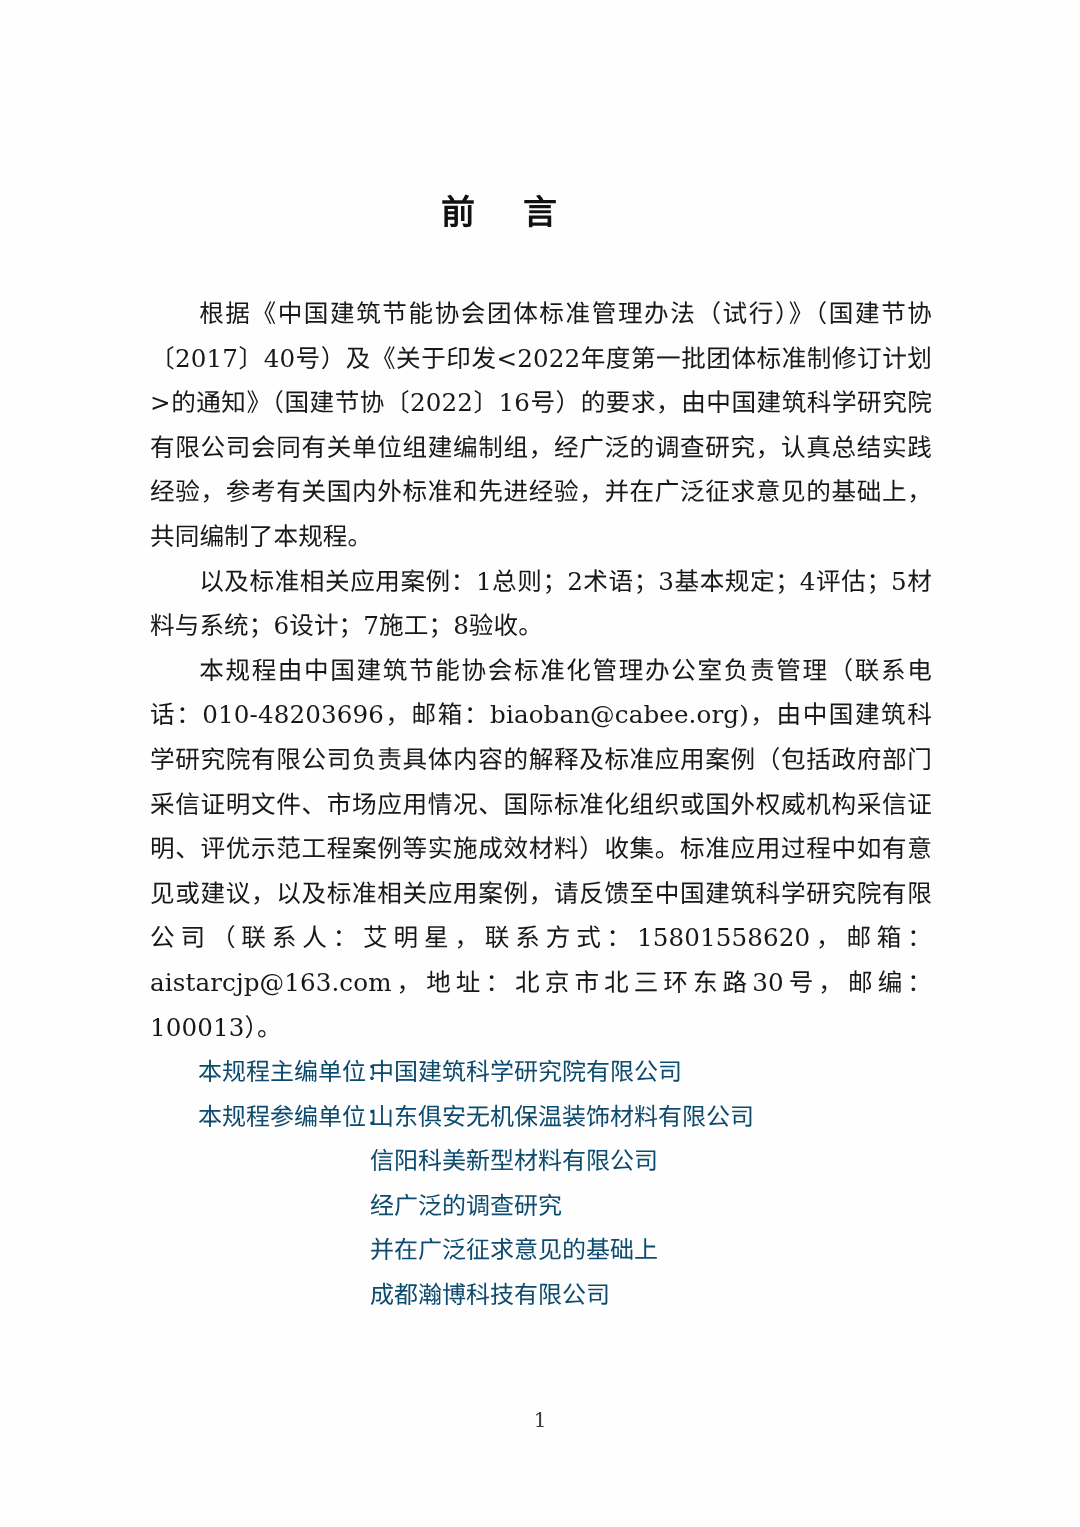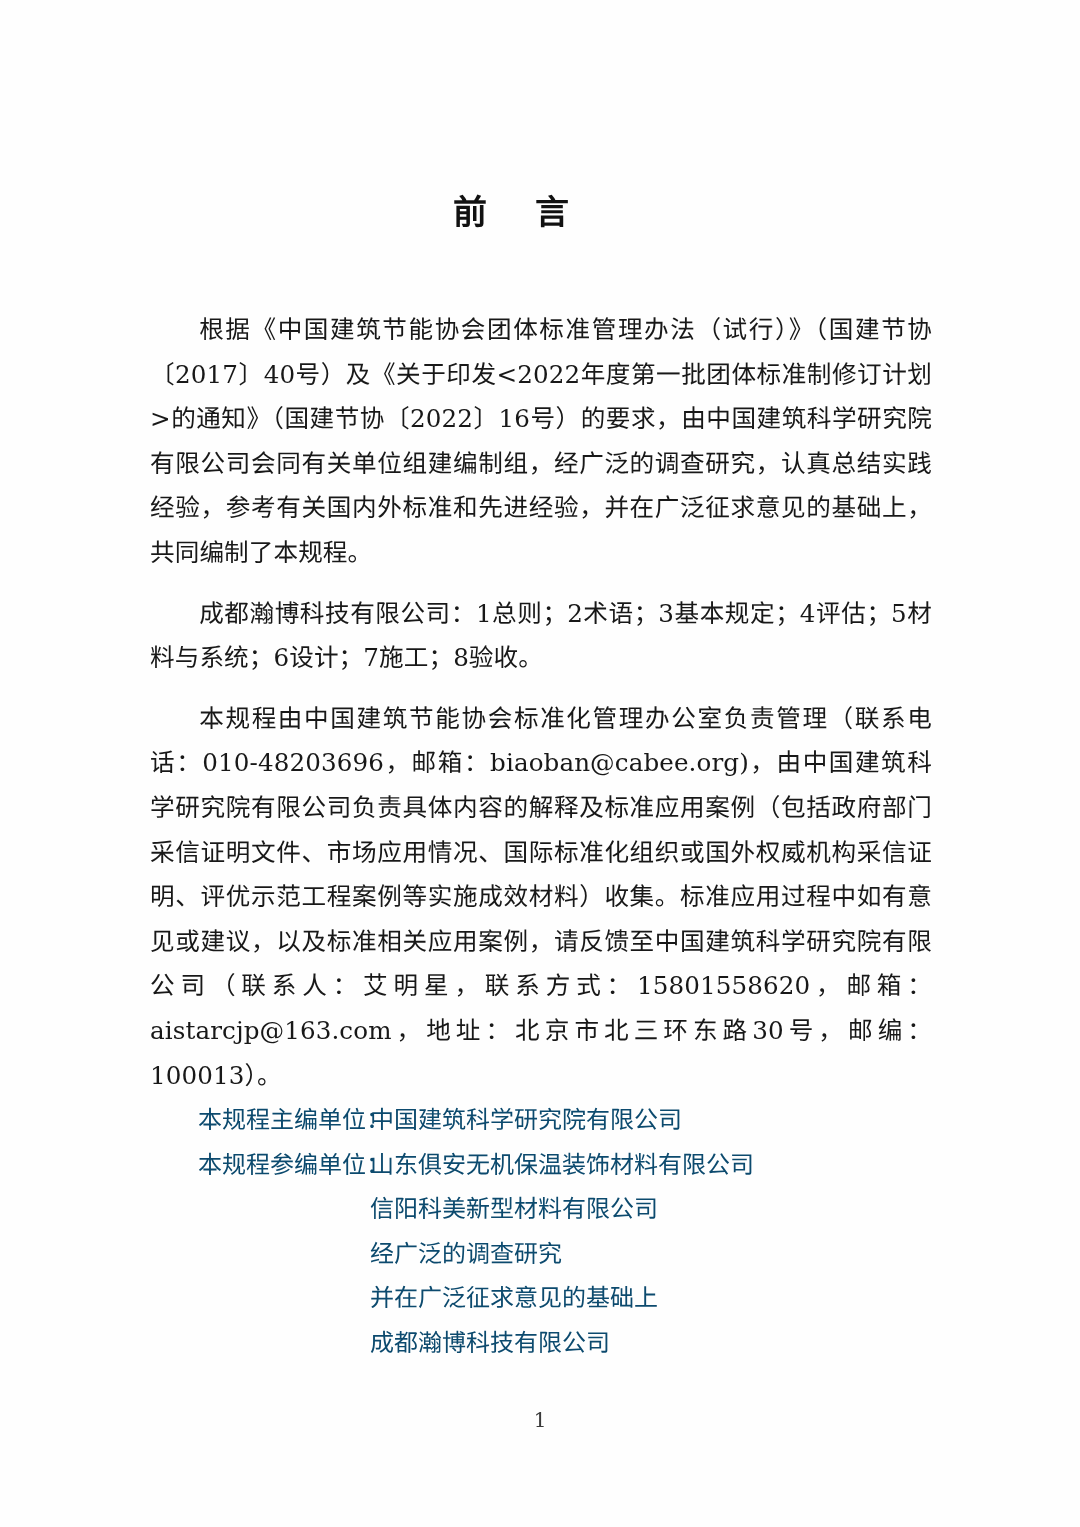--- a/index.html
+++ b/index.html
@@ -19,21 +19,21 @@
 
   .page {
     position: absolute;
     inset: 0;
     background: #fefefe;
   }
 
   .page-title {
     position: absolute;
     top: 185px;
-    left: 16px;
+    left: 4px;
     width: 992px;
     text-align: center;
     font-size: 34px;
     font-weight: 700;
     letter-spacing: 2px;
     color: #111;
     font-family: "DejaVu Serif", "Liberation Serif", serif;
   }
   .page-title .gap {
     display: inline-block;
@@ -41,21 +41,21 @@
   }
 
   .body-block {
     position: absolute;
     top: 292px;
     left: 150px;
     width: 782px;
   }
 
   p.para {
-    margin: 16px 0 0 0;
+    margin: 0 0 0 0;
     font-size: 24.6px;
     line-height: 44.6px;
     text-align: justify;
     text-justify: inter-ideograph;
     text-indent: 2em;
     color: #181818;
     font-family: "DejaVu Serif", "Liberation Serif", serif;
     letter-spacing: 0.1px;
   }
 
@@ -103,21 +103,21 @@
 <div class="page">
 
   <div class="page-title">
     <span>前</span><span class="gap"></span><span>言</span>
   </div>
 
   <div class="body-block">
 
     <p class="para lastline-left">根据《中国建筑节能协会团体标准管理办法（试行）》（国建节协〔2017〕40号）及《关于印发&lt;2022年度第一批团体标准制修订计划&gt;的通知》（国建节协〔2022〕16号）的要求，由中国建筑科学研究院有限公司会同有关单位组建编制组，经广泛的调查研究，认真总结实践经验，参考有关国内外标准和先进经验，并在广泛征求意见的基础上，共同编制了本规程。</p>
 
-    <p class="para lastline-left">成都瀚博科技有限公司：1总则；2术语；3基本规定；4评估；5材料与系统；6设计；7施工；8验收。</p>
+    <p class="para lastline-left">以及标准相关应用案例：1总则；2术语；3基本规定；4评估；5材料与系统；6设计；7施工；8验收。</p>
 
 
     <p class="para lastline-left">本规程由中国建筑节能协会标准化管理办公室负责管理（联系电话：010-48203696，邮箱：biaoban@cabee.org)，由中国建筑科学研究院有限公司负责具体内容的解释及标准应用案例（包括政府部门采信证明文件、市场应用情况、国际标准化组织或国外权威机构采信证明、评优示范工程案例等实施成效材料）收集。标准应用过程中如有意见或建议，以及标准相关应用案例，请反馈至中国建筑科学研究院有限公司（联系人：艾明星，联系方式：15801558620，邮箱：aistarcjp@163.com，地址：北京市北三环东路30号，邮编：100013）。</p>
 
     <div class="orgs">
 
       <div class="org-row">
         <span class="label">本规程主编单位：</span><span class="name">中国建筑科学研究院有限公司</span>
       </div>
 

